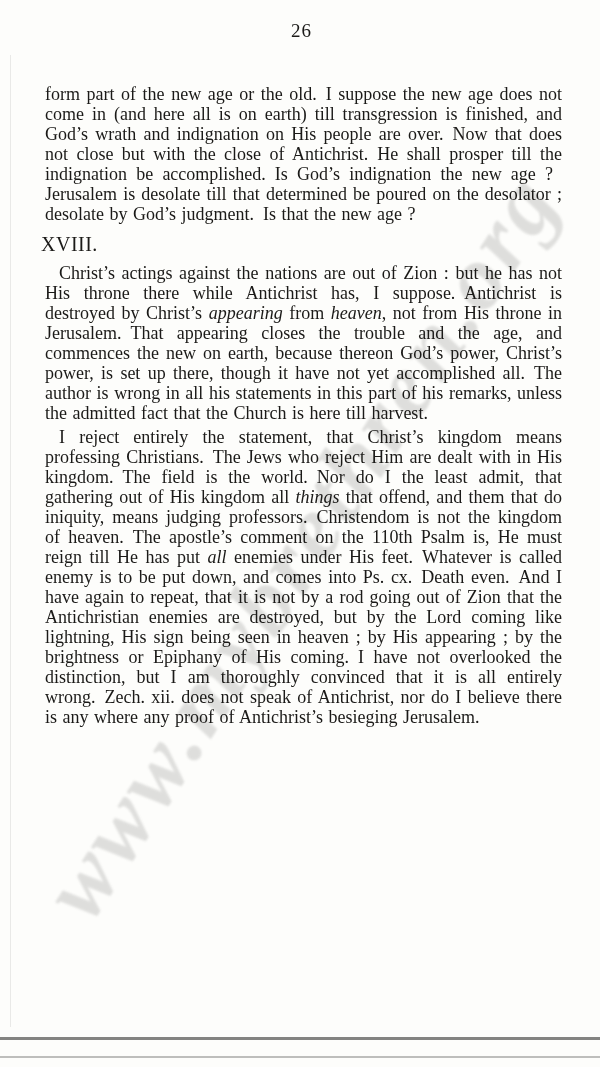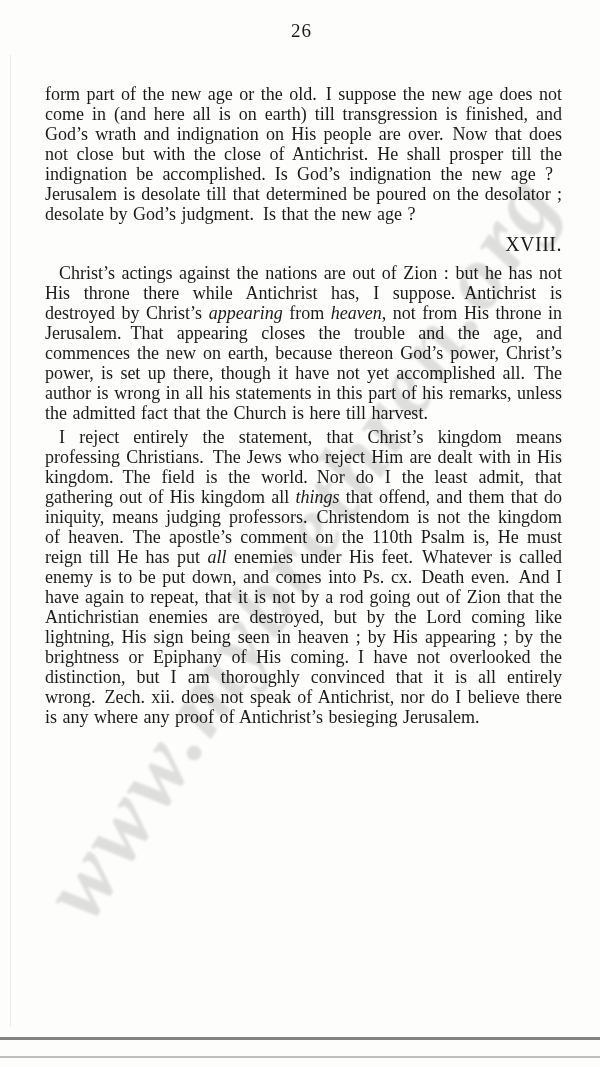--- a/index.html
+++ b/index.html
@@ -54,21 +54,21 @@
   }
   .para {
     font-size: 18px;
     line-height: 20px;
     text-align: justify;
     margin: 0 0 4px 4px;
     word-spacing: 1px;
   }
   .indent { text-indent: 14px; }
   .heading {
-    text-align: right;
+    text-align: left;
     font-size: 20px;
     font-weight: normal;
     letter-spacing: 0.5px;
     margin: 9px 0 7px 0;
   }
   .it { font-style: italic; }
   .bottom-line-1 {
     position: absolute;
     left: 0; right: 0;
     top: 1037px;

